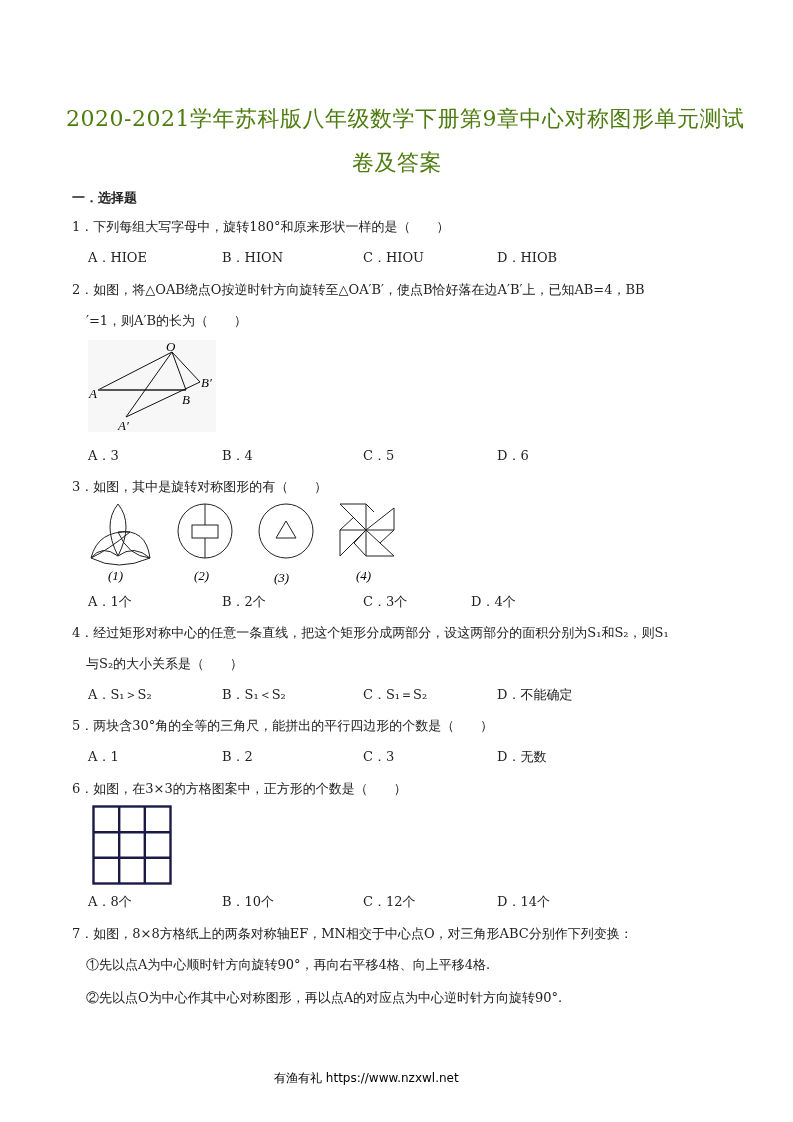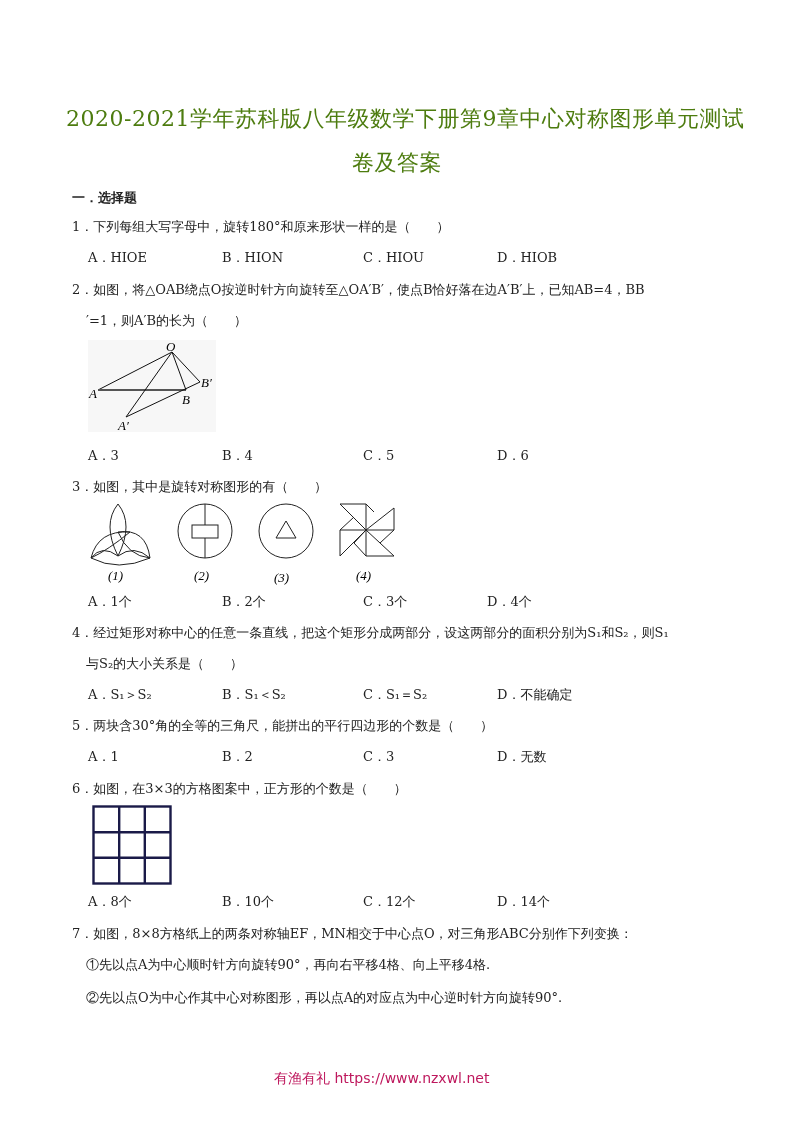--- a/index.html
+++ b/index.html
@@ -3,21 +3,21 @@
 <meta charset="utf-8">
 <style>
   html, body { margin:0; padding:0; background:#ffffff; }
   body { width:793px; height:1122px; position:relative; overflow:hidden;
          font-family:"DejaVu Serif", "Liberation Serif", serif; color:#222; }
   .abs { position:absolute; white-space:nowrap; }
   .title { font-size:22px; letter-spacing:0.5px; color:#4d7c0f; }
   .sec { font-size:13px; font-weight:bold; font-family:"DejaVu Sans", sans-serif; }
   .q { font-size:13px; }
   .opt { font-size:13px; }
-  .footer { font-family:"DejaVu Sans", sans-serif; font-size:14px; color:#be185d; }
+  .footer { font-family:"DejaVu Sans", sans-serif; font-size:12px; color:#000000; }
   svg { position:absolute; }
   .figlabel { font-family:"Liberation Serif", serif; font-style:italic; font-size:13px; }
 </style>
 </head>
 <body>
 
 <div class="abs title" style="left:66px; top:104px;">2020-2021学年苏科版八年级数学下册第9章中心对称图形单元测试</div>
 <div class="abs title" style="left:352px; top:148px;font-family:Liberation Mono, monospace;">卷及答案</div>
 
 <div class="abs sec" style="left:72px; top:189px;">一．选择题</div>
@@ -94,21 +94,21 @@
   </g>
   <text class="figlabel" x="20" y="80">(1)</text>
   <text class="figlabel" x="106" y="80">(2)</text>
   <text class="figlabel" x="186" y="82">(3)</text>
   <text class="figlabel" x="268" y="80">(4)</text>
 </svg>
 
 <div class="abs opt" style="left:88px; top:593px;">A．1个</div>
 <div class="abs opt" style="left:222px; top:593px;">B．2个</div>
 <div class="abs opt" style="left:363px; top:593px;">C．3个</div>
-<div class="abs opt" style="left:487px; top:593px;">D．4个</div>
+<div class="abs opt" style="left:471px; top:593px;">D．4个</div>
 
 <div class="abs q" style="left:72px; top:624px; font-size:13px;text-align:right;">4．经过矩形对称中心的任意一条直线，把这个矩形分成两部分，设这两部分的面积分别为S₁和S₂，则S₁</div>
 <div class="abs q" style="left:86px; top:655px;">与S₂的大小关系是（　　）</div>
 
 <div class="abs opt" style="left:88px; top:686px;">A．S₁＞S₂</div>
 <div class="abs opt" style="left:222px; top:686px;">B．S₁＜S₂</div>
 <div class="abs opt" style="left:363px; top:686px;">C．S₁＝S₂</div>
 <div class="abs opt" style="left:497px; top:686px;">D．不能确定</div>
 
 <div class="abs q" style="left:72px; top:717px;">5．两块含30°角的全等的三角尺，能拼出的平行四边形的个数是（　　）</div>

